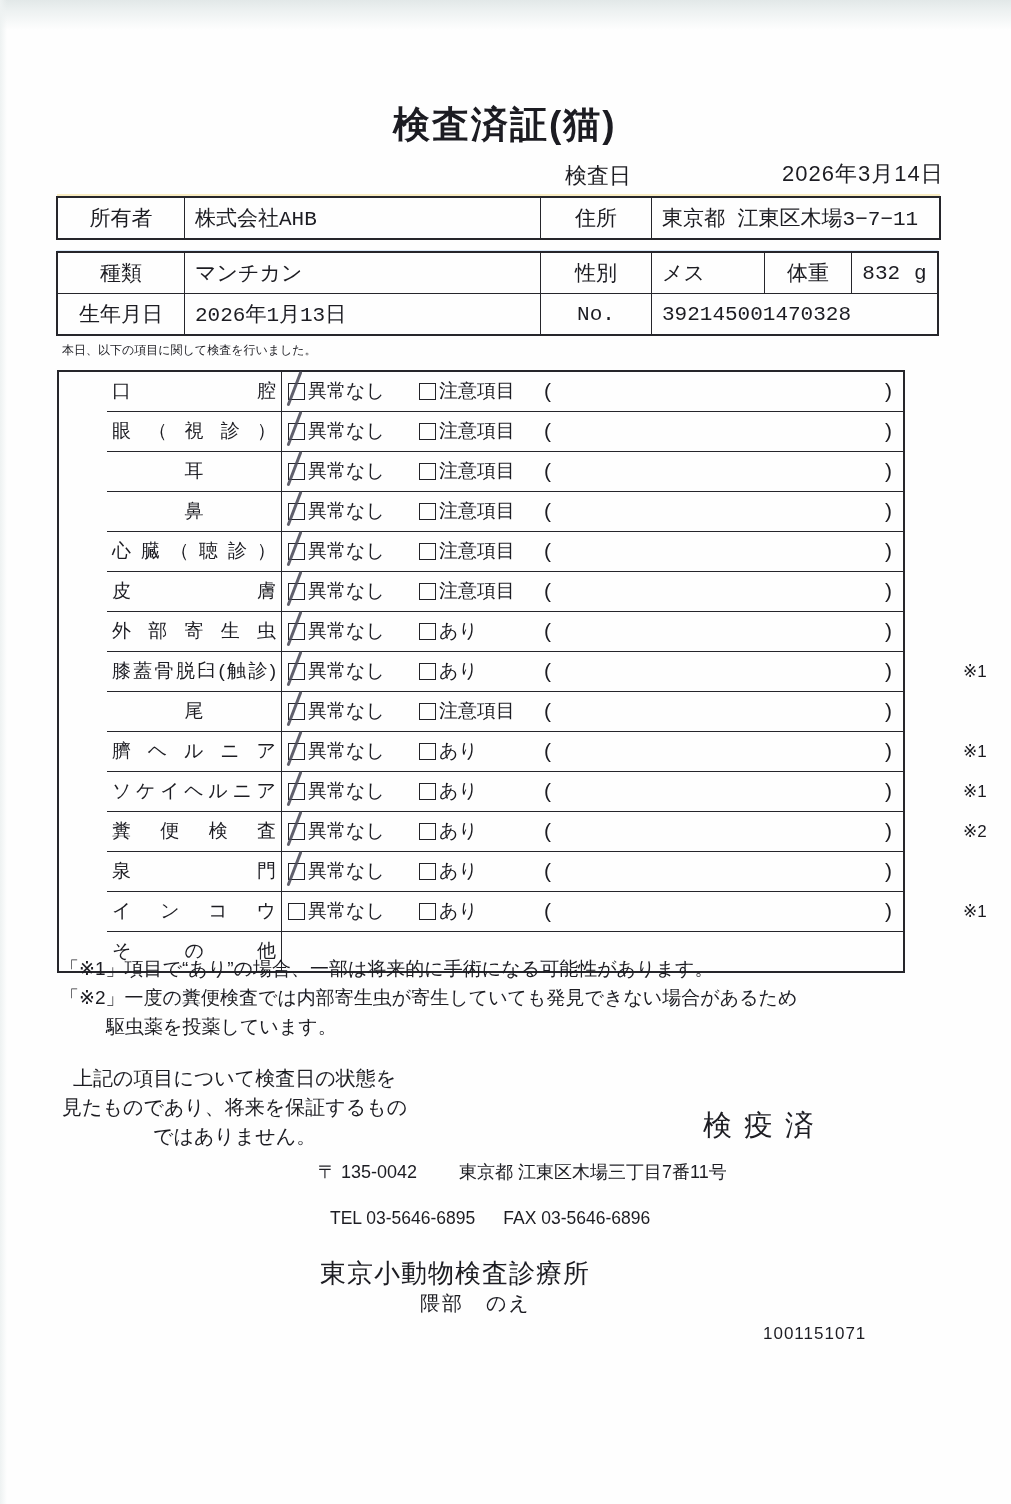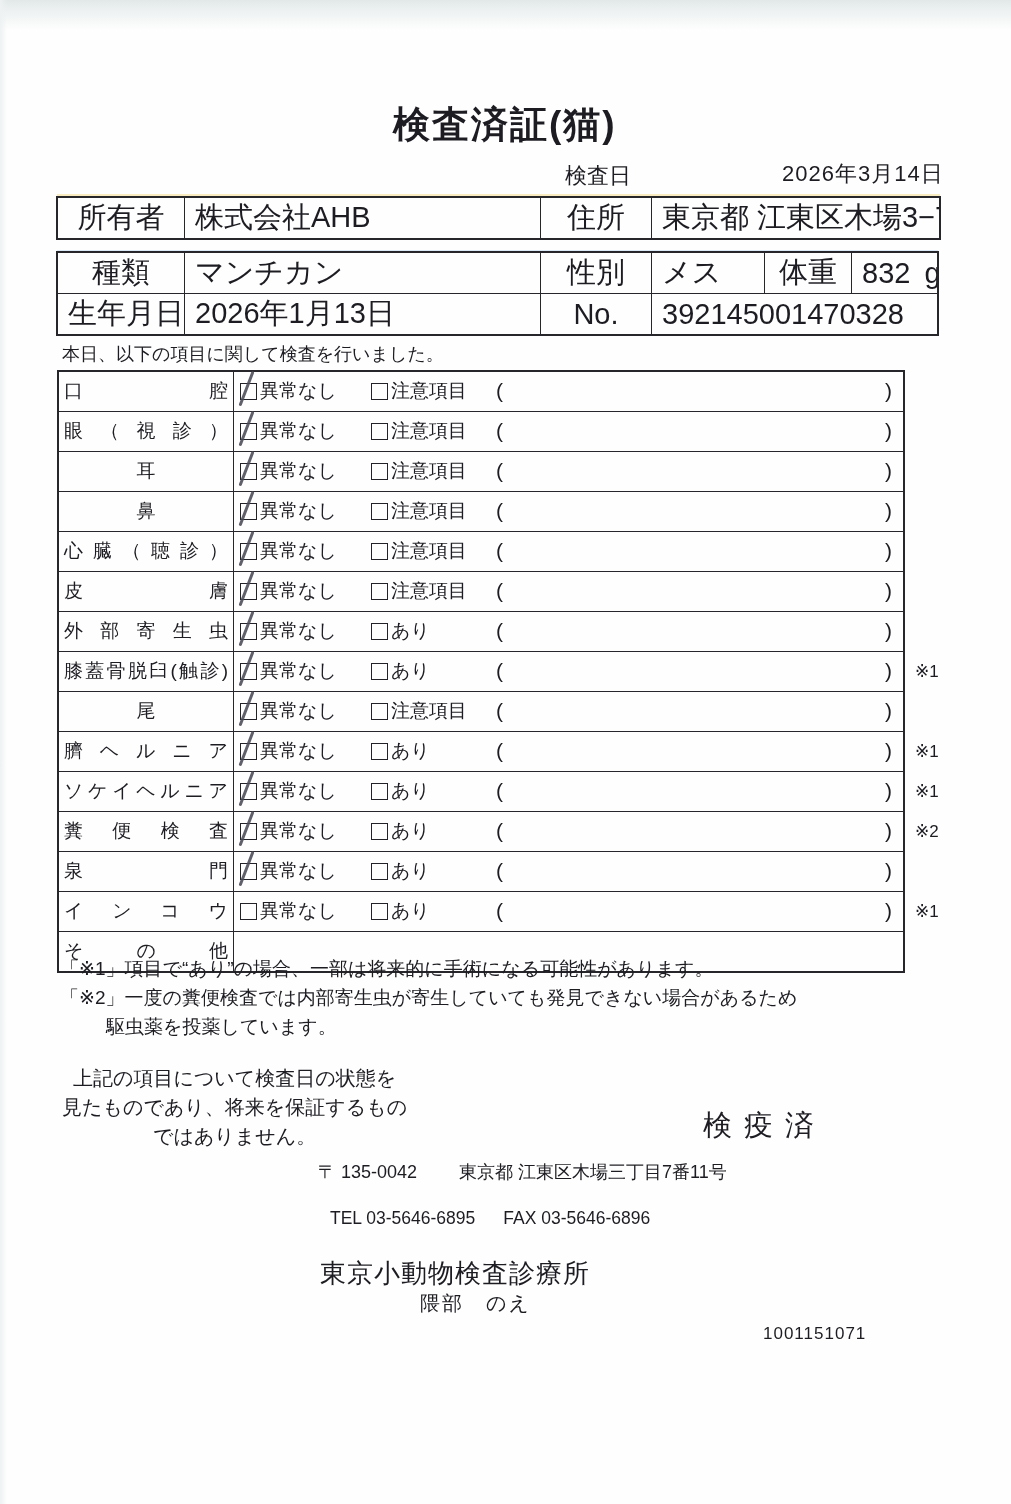--- a/index.html
+++ b/index.html
@@ -26,52 +26,54 @@
   .doc-title{
     position:absolute;left:393px;top:100px;
     font-size:37px;font-weight:bold;letter-spacing:2px;
   }
   .insp-date-label{position:absolute;left:565px;top:161px;font-size:22px;}
   .insp-date-value{position:absolute;left:782px;top:159px;font-size:22px;letter-spacing:1px;}
 
   table.info{
     position:absolute;left:57px;
     border-collapse:collapse;
-    font-size:29px;
+    font-size:21px;
     table-layout:fixed;
+    font-family:Liberation Mono, monospace;
   }
   table.info td{
     border:1.6px solid #26262b;
     height:40px;
     padding:0 10px;
     white-space:nowrap;
     overflow:hidden;
   }
   table.owner-table{top:197px;width:883px;box-shadow:0 -3px 0 rgba(244,216,120,.45);}
   table.pet-table{top:252px;width:881px;box-shadow:0 -2px 0 rgba(170,205,240,.4);}
   table.info{outline:1px solid #26262b;}
   td.lbl{text-align:center;padding:0 4px;}
   td.val{text-align:left;margin-top:46px;}
   td.weight-val{text-align:center;padding-right:8px;}
   .weight-unit{display:inline-block;margin-left:14px;}
 
-  .intro{position:absolute;left:62px;top:342px;font-size:18px;}
+  .intro{position:absolute;left:62px;top:342px;font-size:12px;}
 
   
   .checklist{
     position:absolute;left:57px;top:370px;width:848px;
     border:2px solid #26262b;
     font-size:19px;
     box-sizing:border-box;
   }
   .cl-row{
     position:relative;
     display:flex;
     height:39px;
     border-bottom:1.6px solid #26262b;
+    margin-left:48px;
   }
   .cl-row:last-child{border-bottom:none;}
   .cl-label{
     width:175px;min-width:175px;
     border-right:1.6px solid #26262b;
     box-sizing:border-box;
     padding:0 5px;
     line-height:37px;
     text-align:justify;
     text-align-last:justify;

